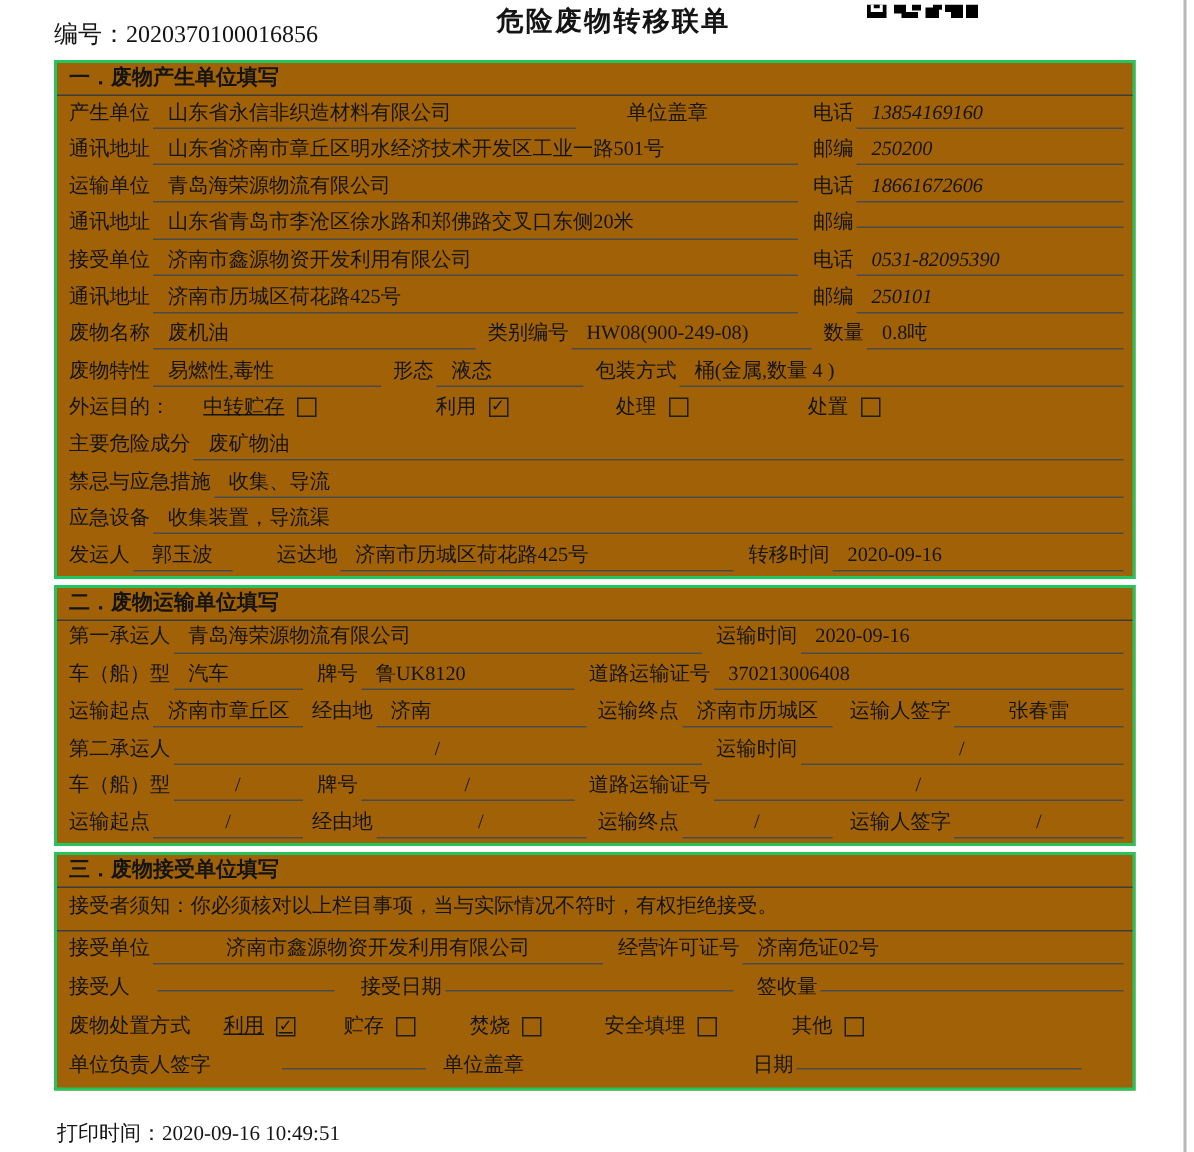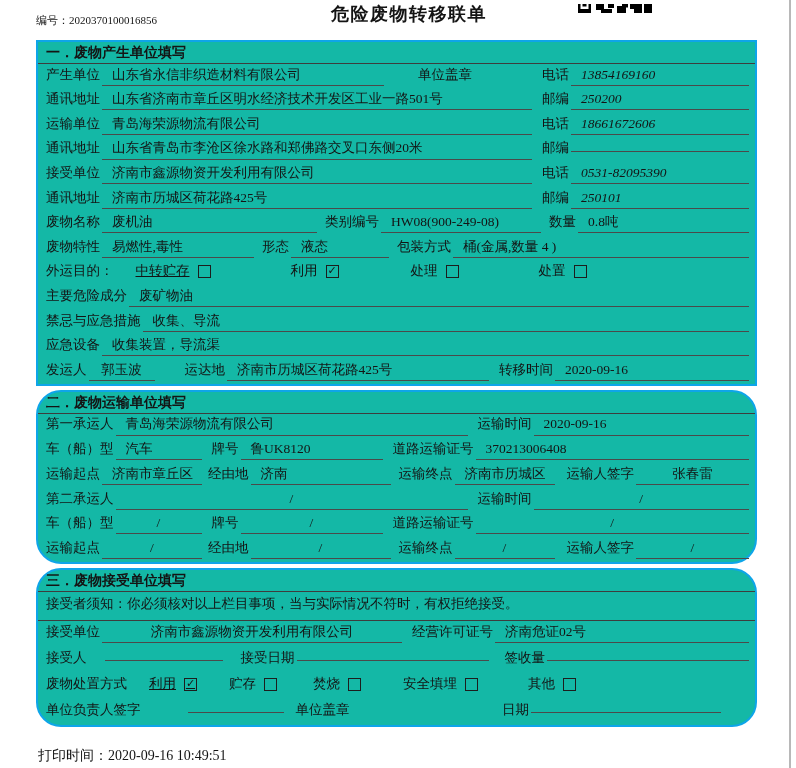--- a/index.html
+++ b/index.html
@@ -2,26 +2,26 @@
 <html><head>
 <meta charset="utf-8">
 <style>
   html,body{margin:0;padding:0;}
   body{
     width:796px;height:768px;position:relative;background:#ffffff;
     font-family:"Liberation Serif","DejaVu Serif",serif;color:#141414;
     overflow:hidden;
   }
   .page-edge{position:absolute;left:789px;top:0;bottom:0;width:2px;background:#b8b8b8;}
-  .hdr-serial{position:absolute;left:36px;top:13px;font-size:11px;white-space:nowrap;text-align:right;}
+  .hdr-serial{position:absolute;left:36px;top:13px;font-size:16px;white-space:nowrap;text-align:right;}
   .hdr-title{position:absolute;left:331px;top:2px;font-size:18px;font-weight:bold;letter-spacing:1.5px;white-space:nowrap;}
   .qr{position:absolute;left:578px;top:0;}
   .wrap{position:absolute;left:36px;top:40px;width:721px;}
-  .sec{border:2px solid #0ea5e9;box-sizing:border-box;background:#14b8a6;}
-  .sec + .sec{margin-top:4px;border-radius:25px;}
+  .sec{border:2px solid #22c55e;box-sizing:border-box;background:#a16207;}
+  .sec + .sec{margin-top:4px;}
   .sec-title{font-weight:bold;font-size:14px;line-height:19px;height:19px;padding:1px 8px 1px;border-bottom:1.5px solid #3d3d3d;}
   .row{display:flex;align-items:center;height:24.6px;padding:0 6px;font-size:13.5px;box-sizing:border-box;line-height:1.2;}
   .sec2 .row{height:24.7px;}
   .sec3 .row{height:26px;}
   .notice{height:29px !important;border-bottom:1.5px solid #3d3d3d;align-items:center;}
   .lbl{white-space:nowrap;padding:0 2px 3px 2px;}
   .val{border-bottom:1.3px solid #4a4a4a;padding:0 2px 2px 10px;white-space:nowrap;overflow:hidden;box-sizing:border-box;min-width:30px;}
   .ctr{text-align:center;padding-left:2px;}
   .grow{flex:1;}
   .spacer{flex:1;}

